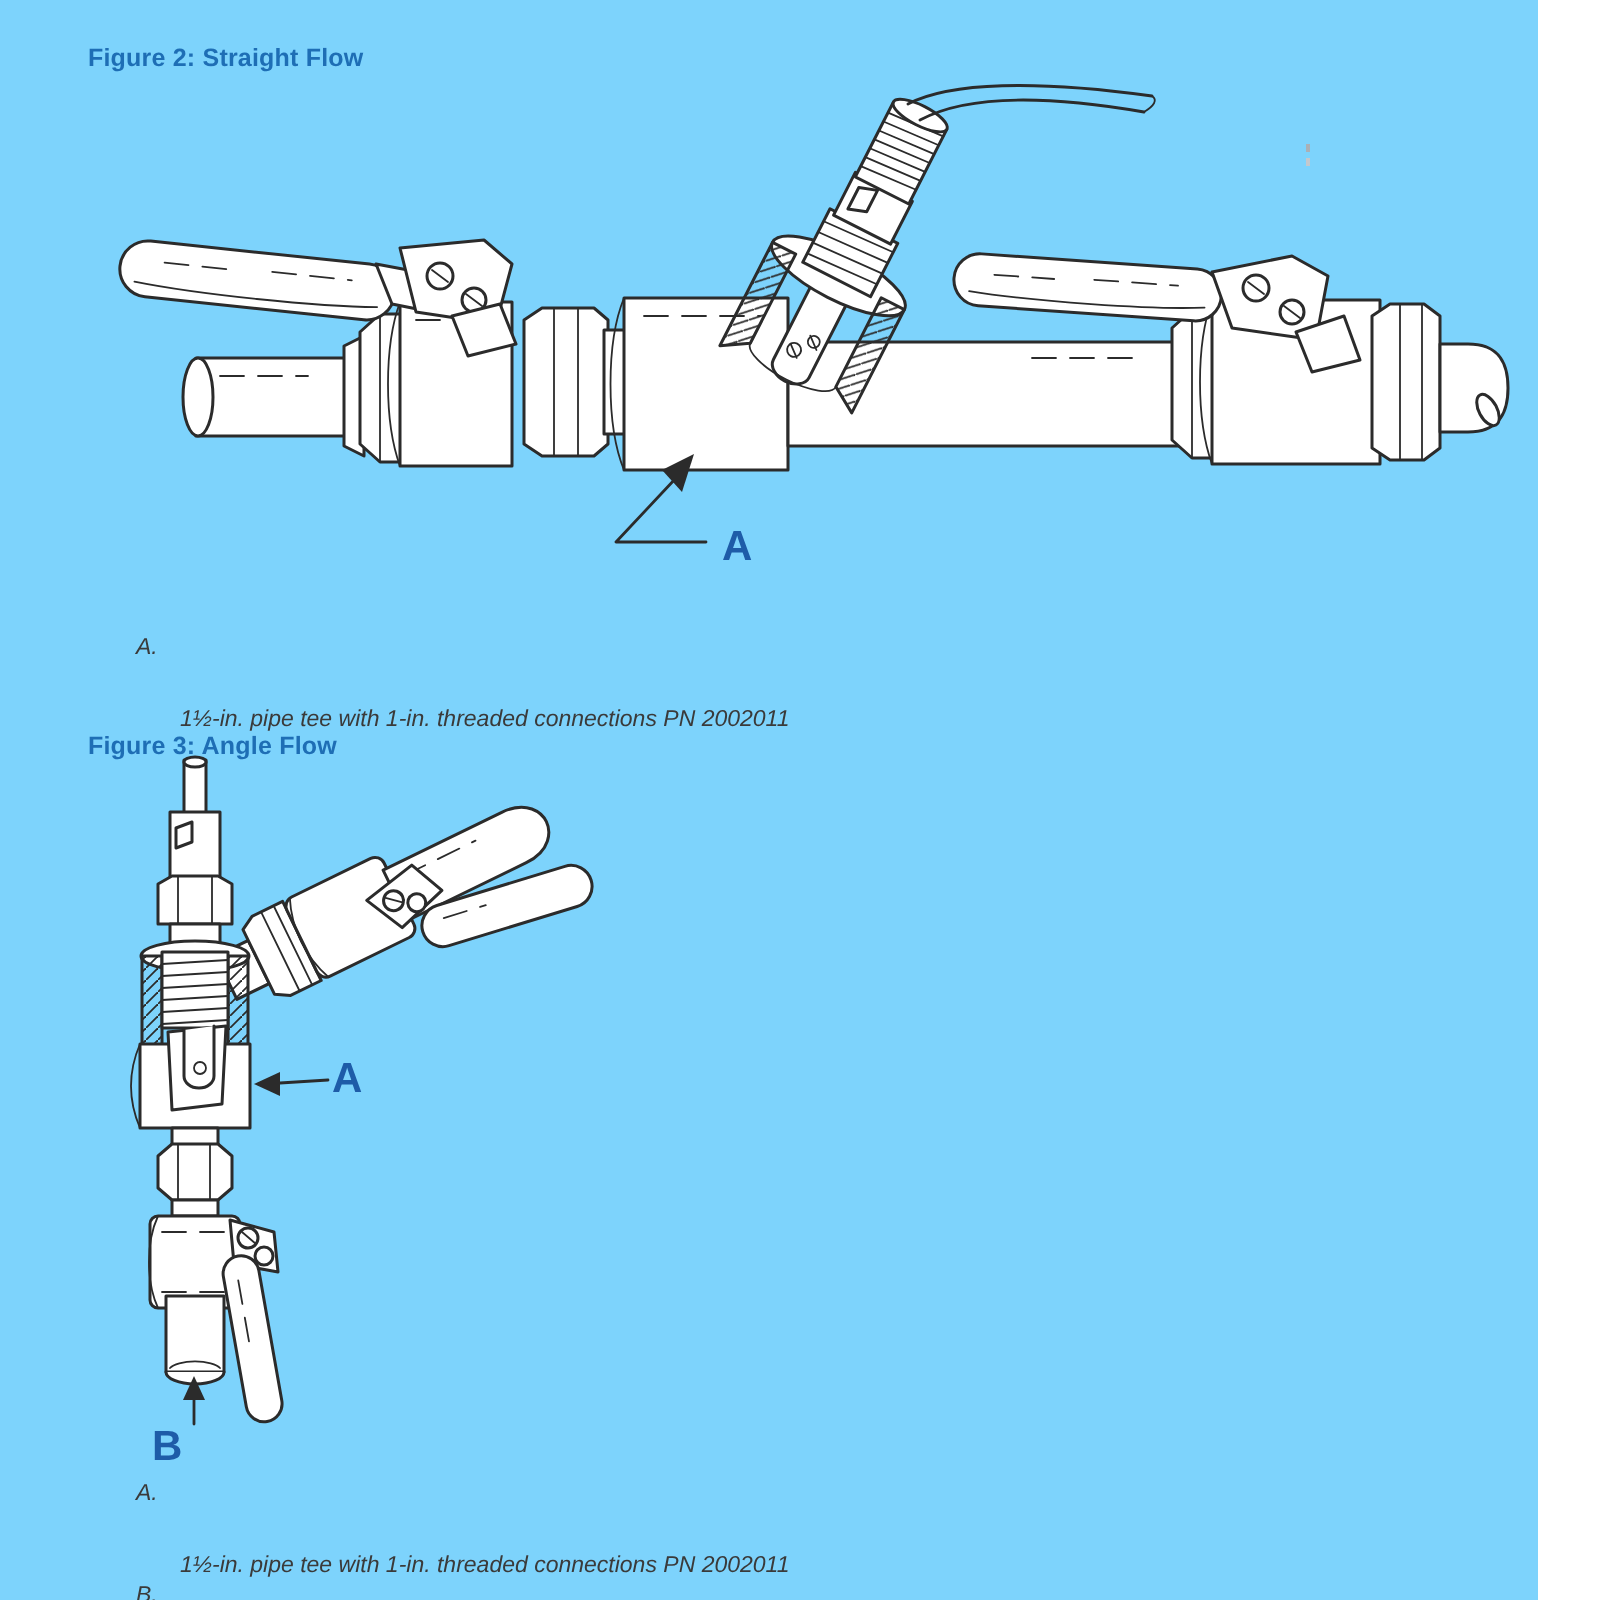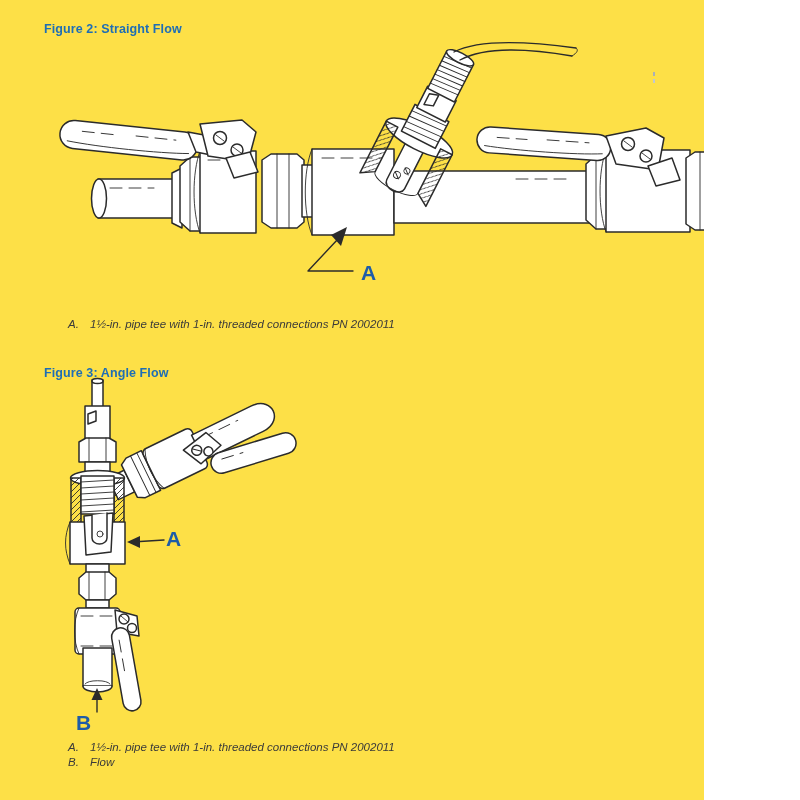--- a/index.html
+++ b/index.html
@@ -1,31 +1,31 @@
 <!DOCTYPE html>
 <html><head>
 <meta charset="utf-8">
 <style>
   html,body{margin:0;padding:0;background:#fff;}
-  .page{position:relative;width:704px;height:800px;background:#fde047;overflow:hidden;
+  .page{position:relative;width:769px;height:800px;background:#7dd3fc;overflow:hidden;
         font-family:"Liberation Sans",sans-serif;}
   .fig-title{position:absolute;font-weight:700;font-size:12.5px;letter-spacing:.1px;
              color:#1e6eb5;margin:0;}
   #fig2-title{left:44px;top:22px;}
   #fig3-title{left:44px;top:349px;margin-top:17px;}
   .fig-svg{position:absolute;}
   #fig2-svg{left:50px;top:38px;width:720px;height:262px;}
   #fig3-svg{left:55px;top:376px;width:260px;height:364px;}
   .caption{position:absolute;left:68px;color:#3a3a3a;font-style:italic;font-size:11.5px;
            line-height:15px;}
   #fig2-caption{top:317px;}
   #fig3-caption{top:740px;}
   .cap-row{display:flex;}
   .cap-key{width:22px;flex:0 0 22px;}
-  .cap-text{white-space:nowrap;}
+  .cap-text{white-space:nowrap;margin-top:36px;}
   
   .ln{fill:#ffffff;stroke:#2b2b2b;stroke-width:1.5;stroke-linejoin:round;stroke-linecap:round;}
   .thin{fill:none;stroke:#2b2b2b;stroke-width:0.9;stroke-linejoin:round;stroke-linecap:round;}
   .med{fill:none;stroke:#2b2b2b;stroke-width:1.4;stroke-linejoin:round;stroke-linecap:round;}
   .dash{stroke-dasharray:12 7;}
   .fillk{fill:#2b2b2b;stroke:none;}
   .callout{font-family:"Liberation Sans",sans-serif;font-weight:700;font-size:21px;fill:#1e5ca8;}
   .artifact{position:absolute;left:653px;top:72px;width:2px;height:4px;background:#aab0b6;
             box-shadow:0 7px 0 #c3c8cd;}
 </style>

